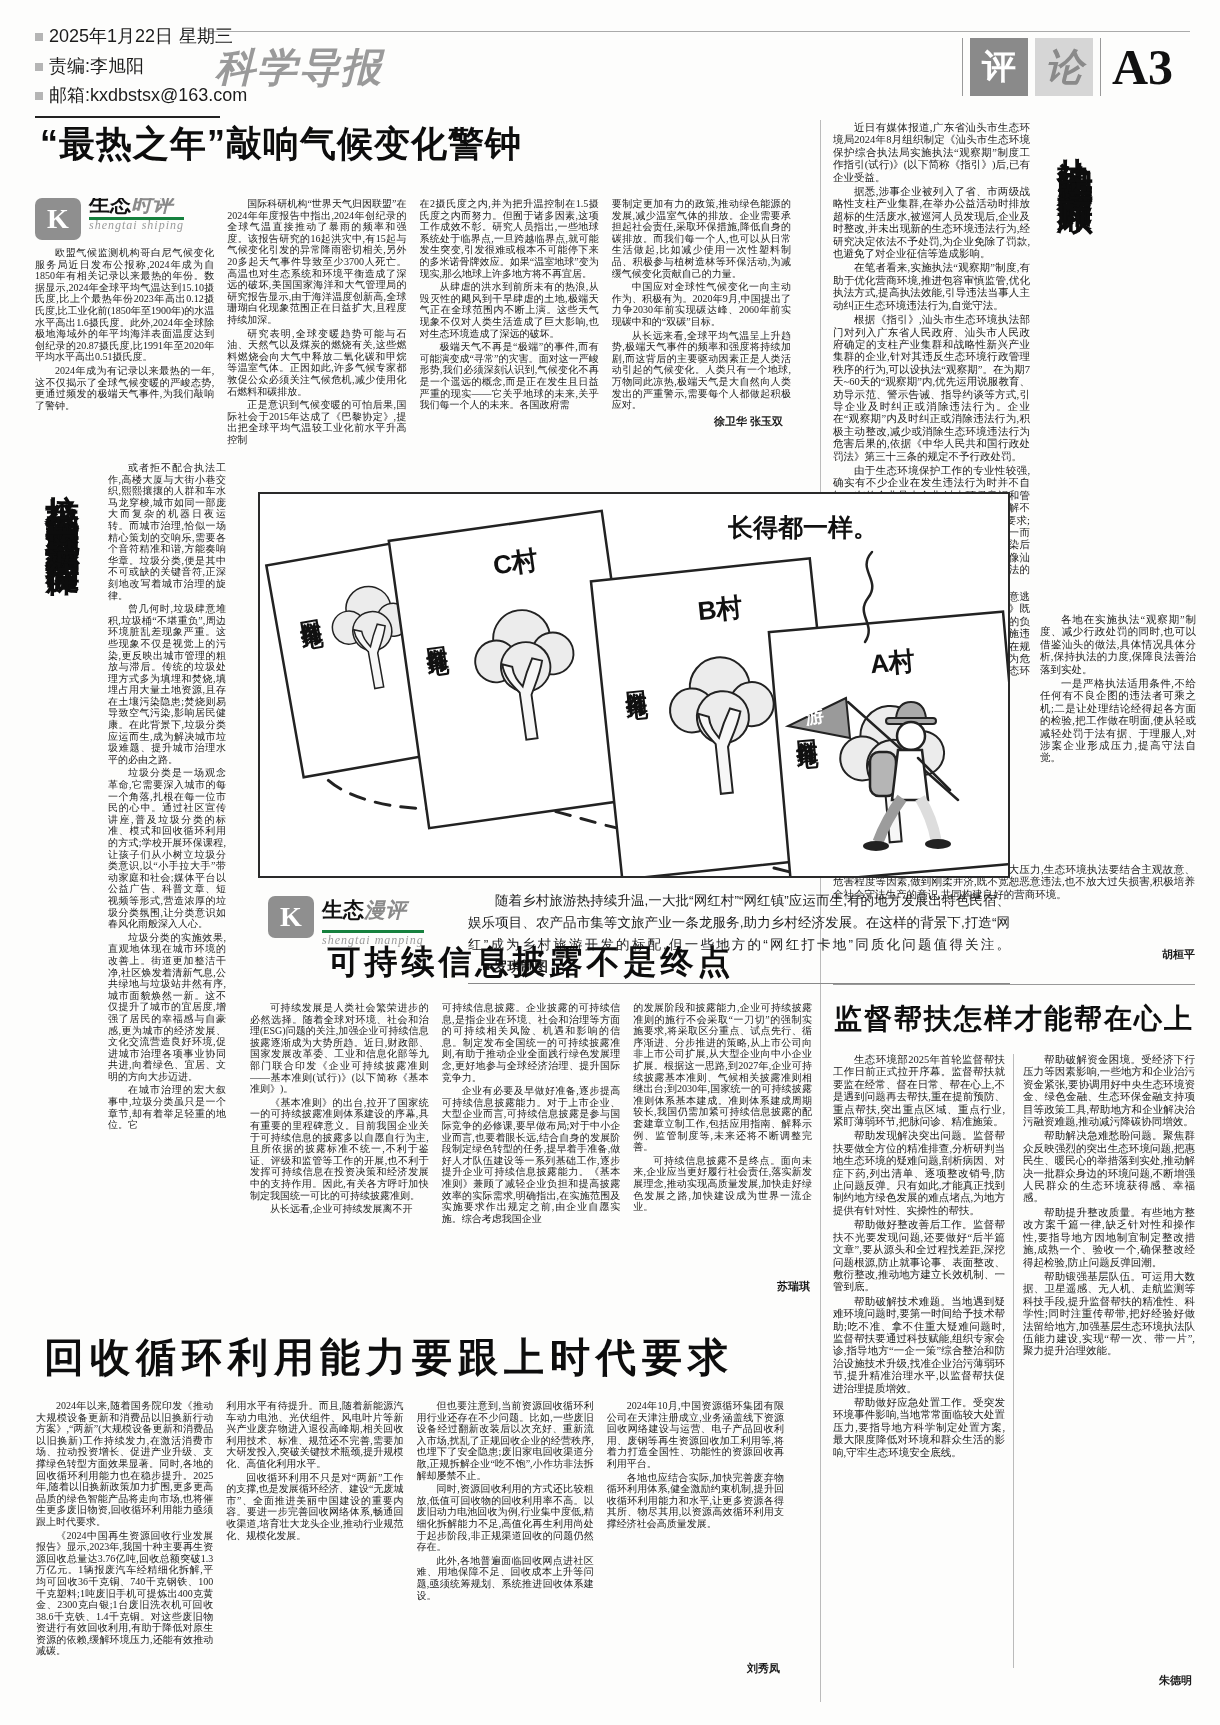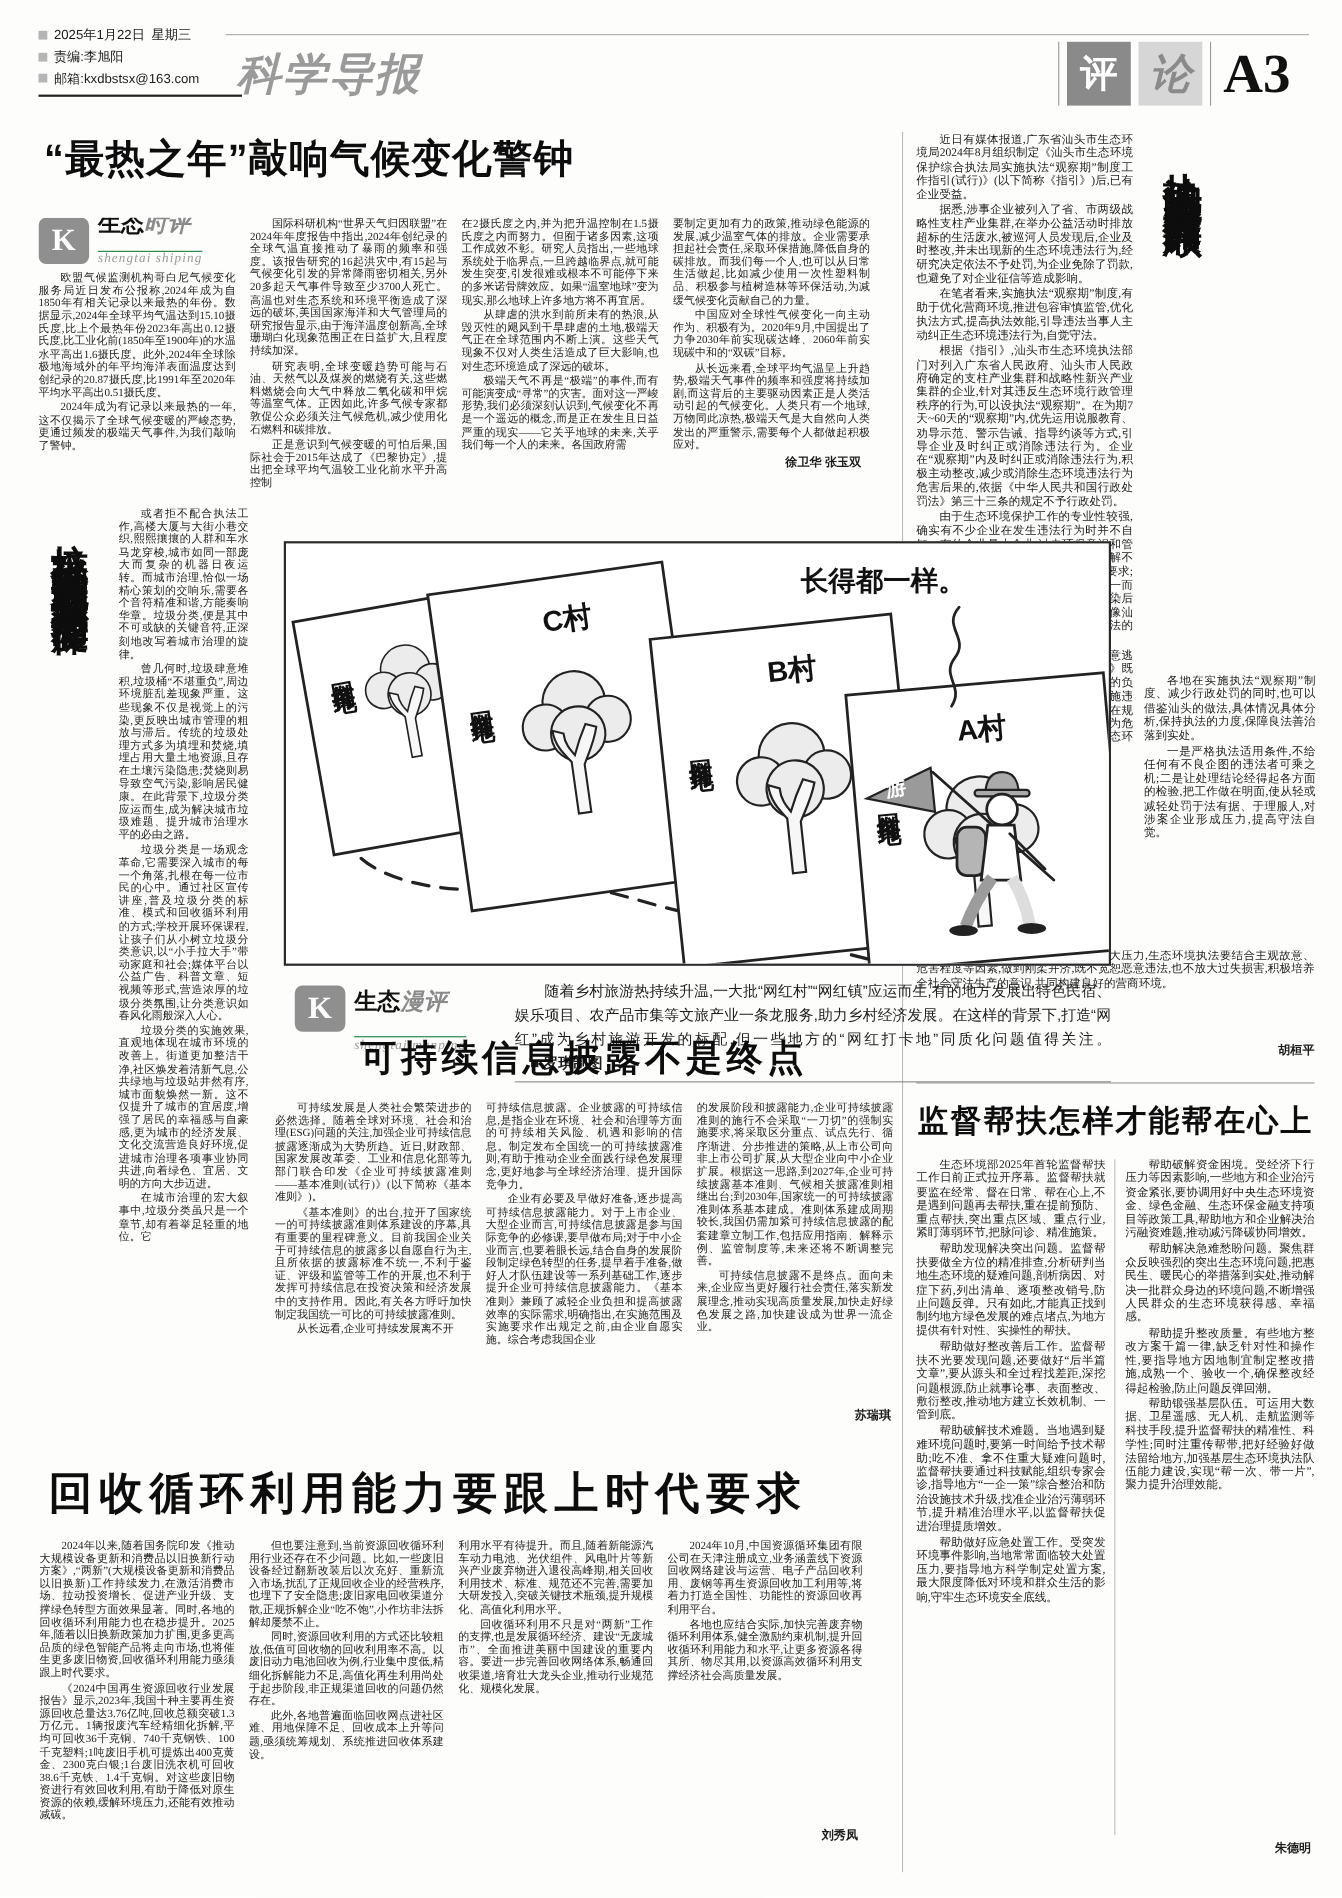--- a/index.html
+++ b/index.html
@@ -2,21 +2,21 @@
 <html><head>
 <meta charset="utf-8">
 <style>
   html,body{margin:0;padding:0;background:#ffffff;}
   .page{position:relative;width:1220px;height:1725px;background:#fdfdfc;color:#1b1b1b;
         font-family:"Liberation Serif",serif;overflow:hidden;}
   .abs{position:absolute;}
 
   
   .hdr-info{left:35px;top:22px;width:185px;font-family:"Liberation Sans",sans-serif;
-            font-size:12px;line-height:1.65;border-bottom:2px solid #222;padding-bottom:5px;}
+            font-size:18px;line-height:1.65;border-bottom:2px solid #222;padding-bottom:5px;}
   .hdr-line{display:flex;align-items:center;gap:6px;white-space:nowrap;}
   .sq{display:inline-block;width:8px;height:8px;background:#b5b5b5;flex:0 0 auto;}
   .masthead{left:215px;top:40px;width:190px;font-size:40px;font-weight:700;font-style:italic;
             color:#9a9a9a;letter-spacing:2px;font-family:"Liberation Serif",serif;}
   .top-rule{left:205px;top:31px;width:985px;height:1px;background:#aaa;}
   .logo{left:962px;top:38px;display:flex;align-items:center;gap:7px;}
   .logo-sep{width:1px;height:58px;background:#999;}
   .logo-sq{width:58px;height:58px;display:flex;align-items:center;justify-content:center;}
   .logo-sq1{background:#8a8a8a;color:#fff;font-family:"Liberation Sans",sans-serif;
             font-weight:700;font-size:34px;}
@@ -33,21 +33,21 @@
           text-align:right;padding:3px 8px 0 0;}
   .col{overflow:hidden;}
   .vrule{width:1px;background:#bbb;}
   .hrule{height:1px;background:#999;}
 
   
   .badge{display:flex;align-items:flex-start;gap:8px;margin-bottom:7px;}
   .badge-k{width:46px;height:42px;background:#8f8f8f;border-radius:7px;color:#fff;
            display:flex;align-items:center;justify-content:center;
            font-family:"Liberation Serif",serif;font-weight:700;font-size:28px;}
-  .badge-t{font-size:21px;white-space:nowrap;border-bottom:1px solid #15803d;padding-bottom:18px;}
+  .badge-t{font-size:21px;white-space:nowrap;border-bottom:3px solid #15803d;padding-bottom:6px;}
   .bt1{font-family:"Liberation Sans",sans-serif;font-weight:700;color:#111;}
   .bt2{font-family:"Liberation Serif",serif;font-style:italic;color:#8a8a8a;font-weight:700;}
   .badge-p{font-style:italic;color:#9a9a9a;font-size:12px;letter-spacing:1px;}
 
   
   .headline1{left:40px;top:120px;width:752px;margin:0;font-family:"Liberation Sans",sans-serif;
              font-weight:900;font-size:36px;letter-spacing:1px;white-space:nowrap;color:#0d0d0d;}
   .climate-cols{left:35px;top:198px;width:756px;height:256px;display:flex;gap:13px;}
   .climate-cols .col{flex:1;}
 
@@ -357,33 +357,33 @@
   <h2 class="abs rec-title">回收循环利用能力要跟上时代要求</h2>
   <div class="abs rec-cols body-text">
     <div class="col">
       <div>
           <p class="para">2024年以来,随着国务院印发《推动大规模设备更新和消费品以旧换新行动方案》,“两新”(大规模设备更新和消费品以旧换新)工作持续发力,在激活消费市场、拉动投资增长、促进产业升级、支撑绿色转型方面效果显著。同时,各地的回收循环利用能力也在稳步提升。2025年,随着以旧换新政策加力扩围,更多更高品质的绿色智能产品将走向市场,也将催生更多废旧物资,回收循环利用能力亟须跟上时代要求。</p>
           <p class="para">《2024中国再生资源回收行业发展报告》显示,2023年,我国十种主要再生资源回收总量达3.76亿吨,回收总额突破1.3万亿元。1辆报废汽车经精细化拆解,平均可回收36千克铜、740千克钢铁、100千克塑料;1吨废旧手机可提炼出400克黄金、2300克白银;1台废旧洗衣机可回收38.6千克铁、1.4千克铜。对这些废旧物资进行有效回收利用,有助于降低对原生资源的依赖,缓解环境压力,还能有效推动减碳。</p>
         </div>
     </div>
     <div class="col">
       <div>
+          <p class="para cont">利用水平有待提升。而且,随着新能源汽车动力电池、光伏组件、风电叶片等新兴产业废弃物进入退役高峰期,相关回收利用技术、标准、规范还不完善,需要加大研发投入,突破关键技术瓶颈,提升规模化、高值化利用水平。</p>
+          <p class="para">回收循环利用不只是对“两新”工作的支撑,也是发展循环经济、建设“无废城市”、全面推进美丽中国建设的重要内容。要进一步完善回收网络体系,畅通回收渠道,培育壮大龙头企业,推动行业规范化、规模化发展。</p>
+        </div>
+    </div>
+    <div class="col">
+      <div>
           <p class="para">但也要注意到,当前资源回收循环利用行业还存在不少问题。比如,一些废旧设备经过翻新改装后以次充好、重新流入市场,扰乱了正规回收企业的经营秩序,也埋下了安全隐患;废旧家电回收渠道分散,正规拆解企业“吃不饱”,小作坊非法拆解却屡禁不止。</p>
           <p class="para">同时,资源回收利用的方式还比较粗放,低值可回收物的回收利用率不高。以废旧动力电池回收为例,行业集中度低,精细化拆解能力不足,高值化再生利用尚处于起步阶段,非正规渠道回收的问题仍然存在。</p>
           <p class="para">此外,各地普遍面临回收网点进社区难、用地保障不足、回收成本上升等问题,亟须统筹规划、系统推进回收体系建设。</p>
         </div>
     </div>
     <div class="col">
       <div>
-          <p class="para cont">利用水平有待提升。而且,随着新能源汽车动力电池、光伏组件、风电叶片等新兴产业废弃物进入退役高峰期,相关回收利用技术、标准、规范还不完善,需要加大研发投入,突破关键技术瓶颈,提升规模化、高值化利用水平。</p>
-          <p class="para">回收循环利用不只是对“两新”工作的支撑,也是发展循环经济、建设“无废城市”、全面推进美丽中国建设的重要内容。要进一步完善回收网络体系,畅通回收渠道,培育壮大龙头企业,推动行业规范化、规模化发展。</p>
-        </div>
-    </div>
-    <div class="col">
-      <div>
           <p class="para">2024年10月,中国资源循环集团有限公司在天津注册成立,业务涵盖线下资源回收网络建设与运营、电子产品回收利用、废钢等再生资源回收加工利用等,将着力打造全国性、功能性的资源回收再利用平台。</p>
           <p class="para">各地也应结合实际,加快完善废弃物循环利用体系,健全激励约束机制,提升回收循环利用能力和水平,让更多资源各得其所、物尽其用,以资源高效循环利用支撑经济社会高质量发展。</p>
         </div>
     </div>
   </div>
   <div class="abs rec-byline byline">刘秀凤</div>
 
 </div>
 
 </body></html>

